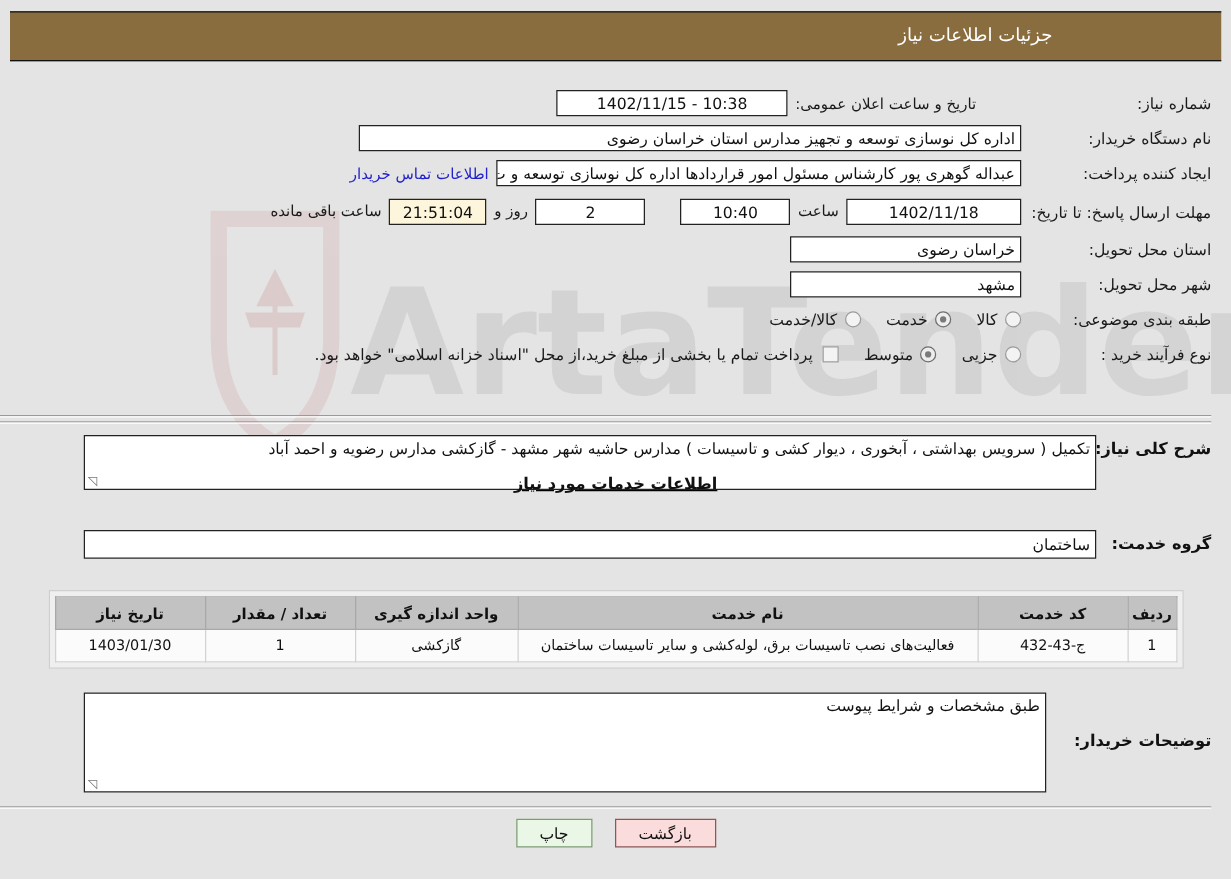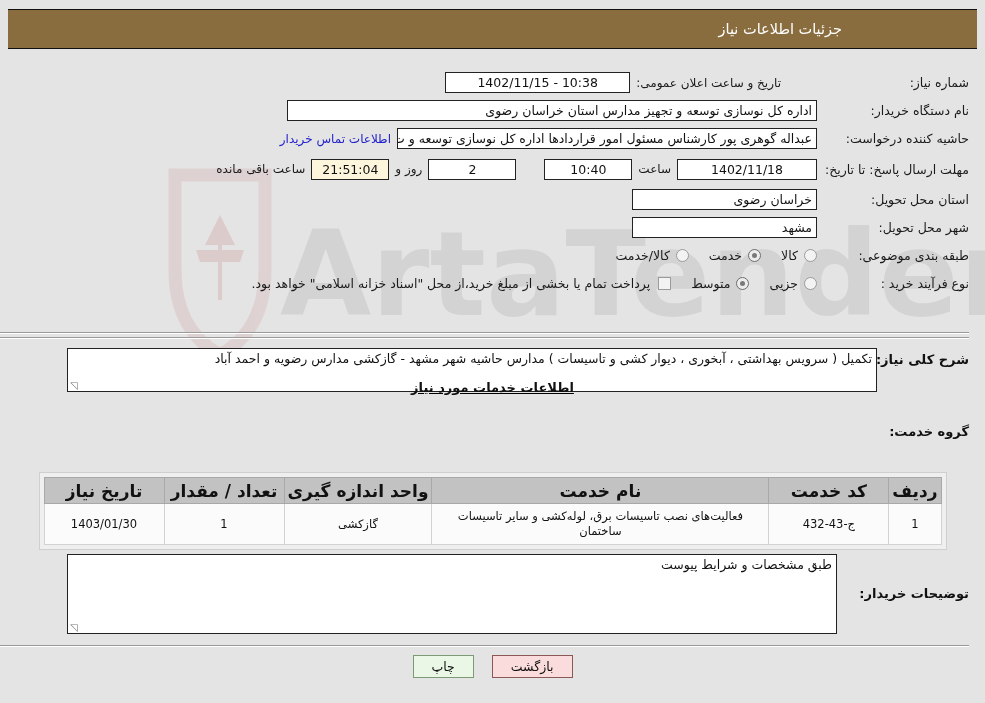--- a/index.html
+++ b/index.html
@@ -199,21 +199,21 @@
   
   table.items {
     border-collapse: collapse;
     background: #fcfcfc;
     width: 898px;
     border: 1px solid #c9c9c9;
   }
   table.items th {
     background: #c2c2c2;
     border: 1px solid #a8a8a8;
-    font-size: 17px;
+    font-size: 12px;
     font-weight: bold;
     color: #111;
     height: 26px;
     padding: 2px 3px;
     text-align: center;
     white-space: nowrap;
   }
   table.items td {
     background: #fbfbfb;
     border: 1px solid #d2d2d2;
@@ -281,21 +281,21 @@
       <div class="inline-lbl" style="margin-right:30px;">تاریخ و ساعت اعلان عمومی:</div>
       <div class="fld center" style="width:185px;">10:38 - 1402/11/15</div>
     </div>
 
     <div class="row">
       <div class="lbl lbl-w">نام دستگاه خریدار:</div>
       <div class="fld right" style="width:530px;">اداره کل نوسازی  توسعه و تجهیز مدارس استان خراسان رضوی</div>
     </div>
 
     <div class="row">
-      <div class="lbl lbl-w">حاشیه کننده درخواست:</div>
+      <div class="lbl lbl-w">ایجاد کننده پرداخت:</div>
       <div class="fld right" style="width:420px;">عبداله گوهری پور کارشناس مسئول امور قراردادها  اداره کل نوسازی  توسعه و ت</div>
       <div class="link">اطلاعات تماس خریدار</div>
     </div>
 
     <div class="row" style="height:30px;">
       <div class="lbl lbl-two">مهلت ارسال پاسخ: تا تاریخ:</div>
       <div class="fld center" style="width:140px;">1402/11/18</div>
       <div class="inline-lbl">ساعت</div>
       <div class="fld center" style="width:88px;">10:40</div>
       <div class="fld center" style="width:88px;margin-right:28px;">2</div>
@@ -363,20 +363,21 @@
     </div>
   </div>
 
   <div class="panel" style="top:380px;text-decoration:underline;">
     <div class="section-title">اطلاعات خدمات مورد نیاز</div>
   </div>
 
   <div class="panel" style="top:424px;">
     <div style="display:flex;align-items:center;justify-content:flex-start;">
       <div class="bold-lbl" style="width:100px;padding-right:8px;text-align:right;white-space:nowrap;">گروه خدمت:</div>
+      <div class="fld right" style="width:810px;height:23px;">ساختمان</div>
     </div>
   </div>
 
   <div class="panel" style="top:472px;">
     <div class="tbl-wrap">
       <table class="items">
         <thead>
           <tr>
             <th style="width:36px;">ردیف</th>
             <th style="width:120px;">کد خدمت</th>

